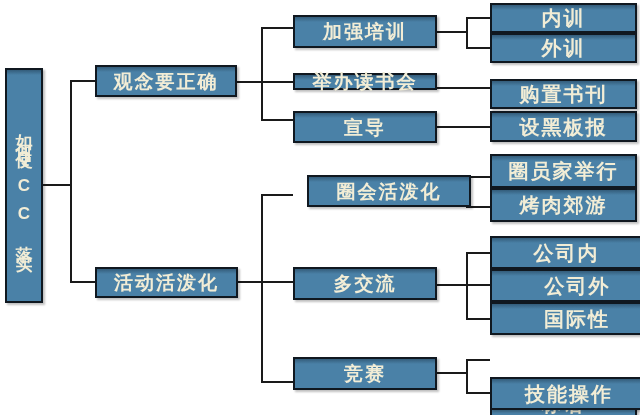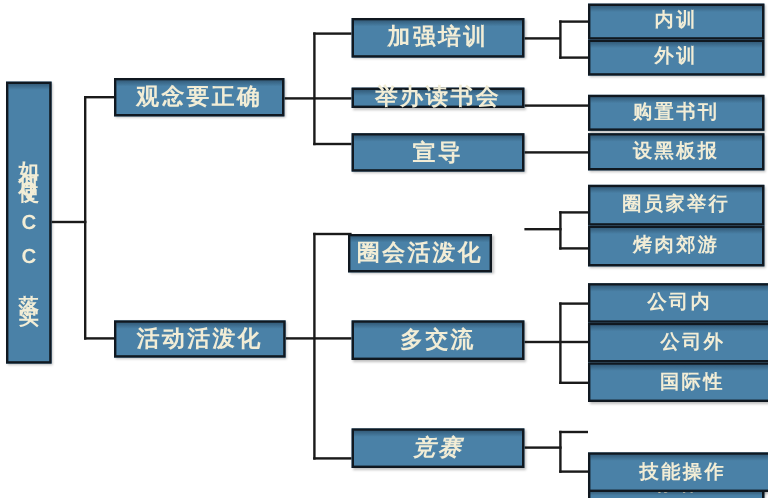--- a/index.html
+++ b/index.html
@@ -13,21 +13,21 @@
   .node{
     position:absolute; box-sizing:border-box;
     background:linear-gradient(180deg, rgba(10,25,40,.35) 0, rgba(10,25,40,0) 5px), var(--fill);
     border:2px solid var(--border);
     color:var(--text);
     display:flex; align-items:center; justify-content:center;
     font-weight:bold; font-size:19px; letter-spacing:2px; line-height:1;
     box-shadow:1.5px 1.5px 2px rgba(0,0,0,.25);
     white-space:nowrap;
   }
-  .node.small{font-size:16px;}
+  .node.small{font-size:20px;}
   .root-node{padding:0;}
   .root-label{
     writing-mode:vertical-rl; text-orientation:upright;
     letter-spacing:9px; font-size:17px; font-weight:bold;
   }
   .line{position:absolute; background:var(--line);}
 </style>
 </head>
 <body>
 
@@ -64,23 +64,23 @@
       <div class="line" style="left: 466px; top: 318px; width: 24px; height: 2px;"></div>
       <div class="line" style="left: 437px; top: 372px; width: 31px; height: 2px;"></div>
       <div class="line" style="left: 466px; top: 359px; width: 2px; height: 35px;"></div>
       <div class="line" style="left: 466px; top: 359px; width: 24px; height: 2px;"></div>
       <div class="line" style="left: 466px; top: 392px; width: 24px; height: 2px;"></div>
       <div class="node" style="left: 95px; top: 65px; width: 142px; height: 32px;">观念要正确</div>
       <div class="node" style="left: 95px; top: 267px; width: 143px; height: 31px;">活动活泼化</div>
       <div class="node" style="left: 293px; top: 15px; width: 144px; height: 33px;">加强培训</div>
       <div class="node" style="left: 293px; top: 73px; width: 144px; height: 17px;">举办读书会</div>
       <div class="node" style="left: 293px; top: 111px; width: 144px; height: 32px;">宣导</div>
-      <div class="node" style="left: 290px; top: 175px; width: 120px; height: 32px; margin-top: 20px;">圈会活泼化</div>
+      <div class="node" style="left: 307px; top: 175px; width: 164px; height: 32px;">圈会活泼化</div>
       <div class="node" style="left: 293px; top: 267px; width: 144px; height: 33px;">多交流</div>
-      <div class="node" style="left: 293px; top: 357px; width: 144px; height: 33px; font-style: italic;">竞赛</div>
+      <div class="node" style="left: 293px; top: 357px; width: 144px; height: 33px;">竞赛</div>
       <div class="node small" style="left: 490px; top: 3px; width: 147px; height: 30px;">内训</div>
       <div class="node small" style="left: 490px; top: 33px; width: 147px; height: 30px;">外训</div>
       <div class="node small" style="left: 490px; top: 79px; width: 147px; height: 30px;">购置书刊</div>
       <div class="node small" style="left: 490px; top: 111px; width: 147px; height: 31px; font-family: Liberation Serif, serif;">设黑板报</div>
       <div class="node small" style="left: 490px; top: 154px; width: 147px; height: 34px;">圈员家举行</div>
       <div class="node small" style="left: 490px; top: 188px; width: 147px; height: 34px;">烤肉郊游</div>
       <div class="node small" style="left: 490px; top: 236px; width: 153px; height: 33px;">公司内</div>
       <div class="node small" style="left: 490px; top: 269px; width: 175px; height: 33px;">公司外</div>
       <div class="node small" style="left: 490px; top: 302px; width: 174px; height: 33px;">国际性</div>
       <div class="node small" style="left: 490px; top: 343px; width: 147px; height: 34px; margin-top: 44px;">标语</div>

